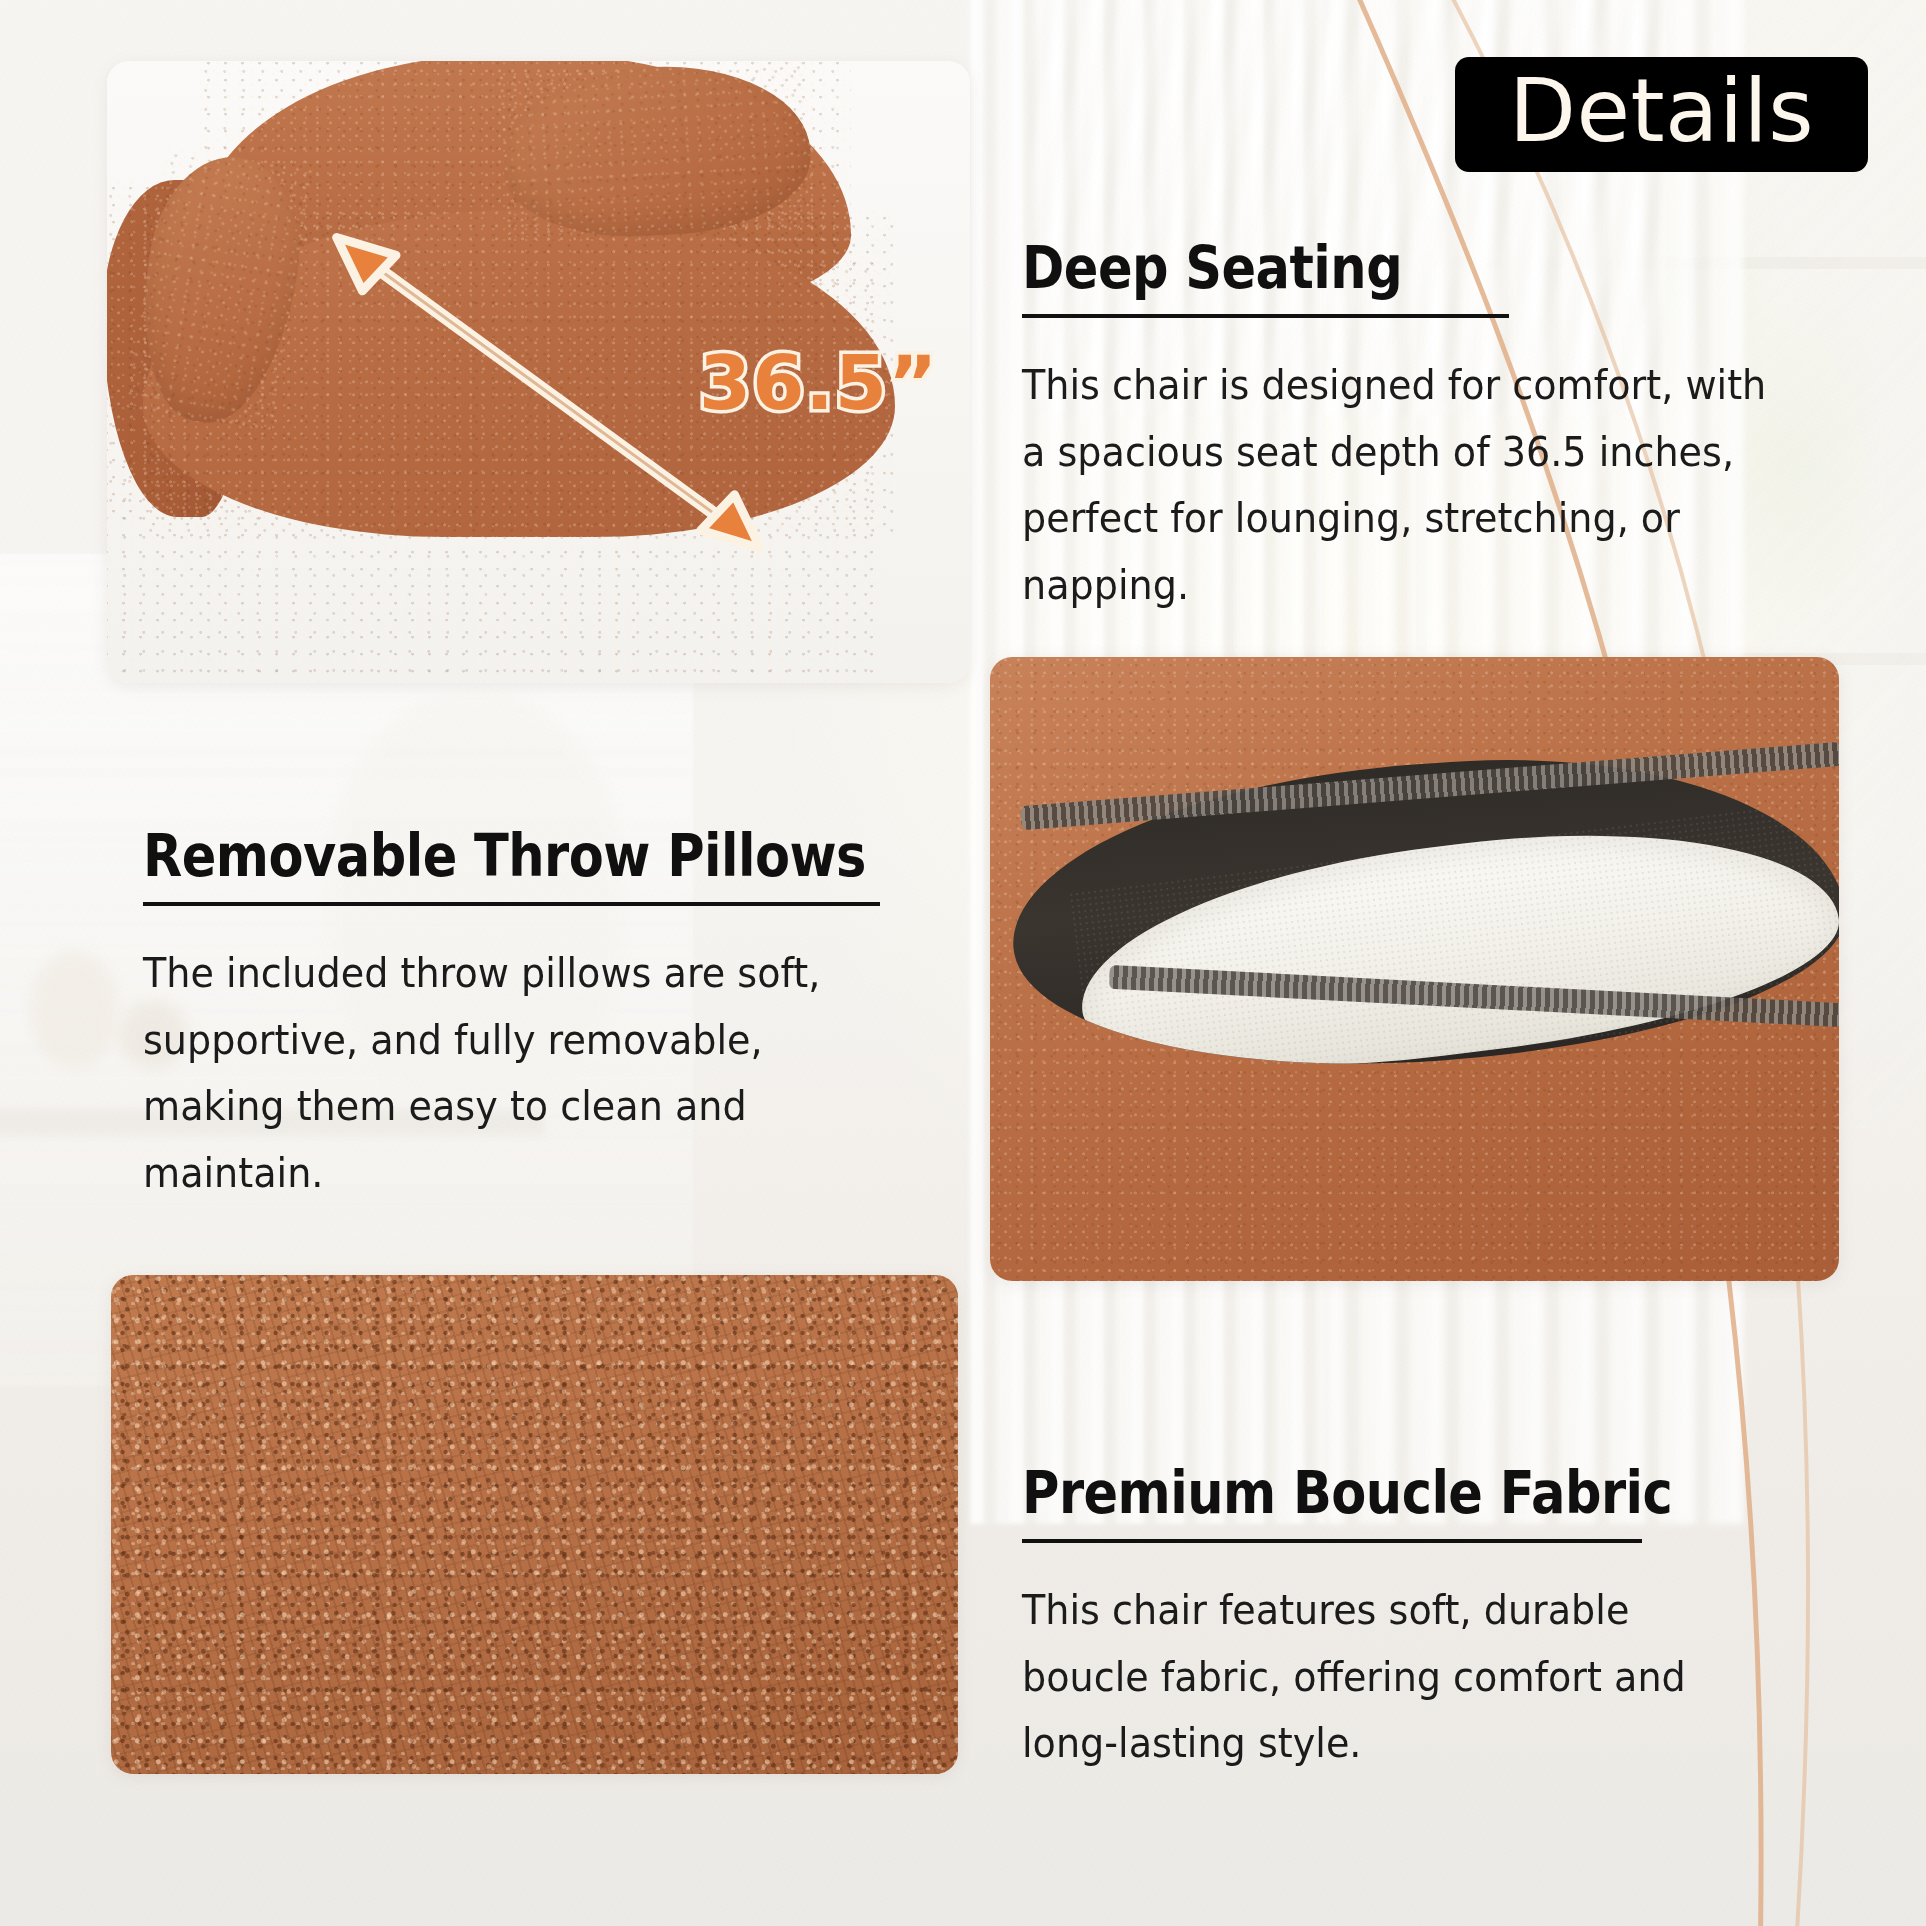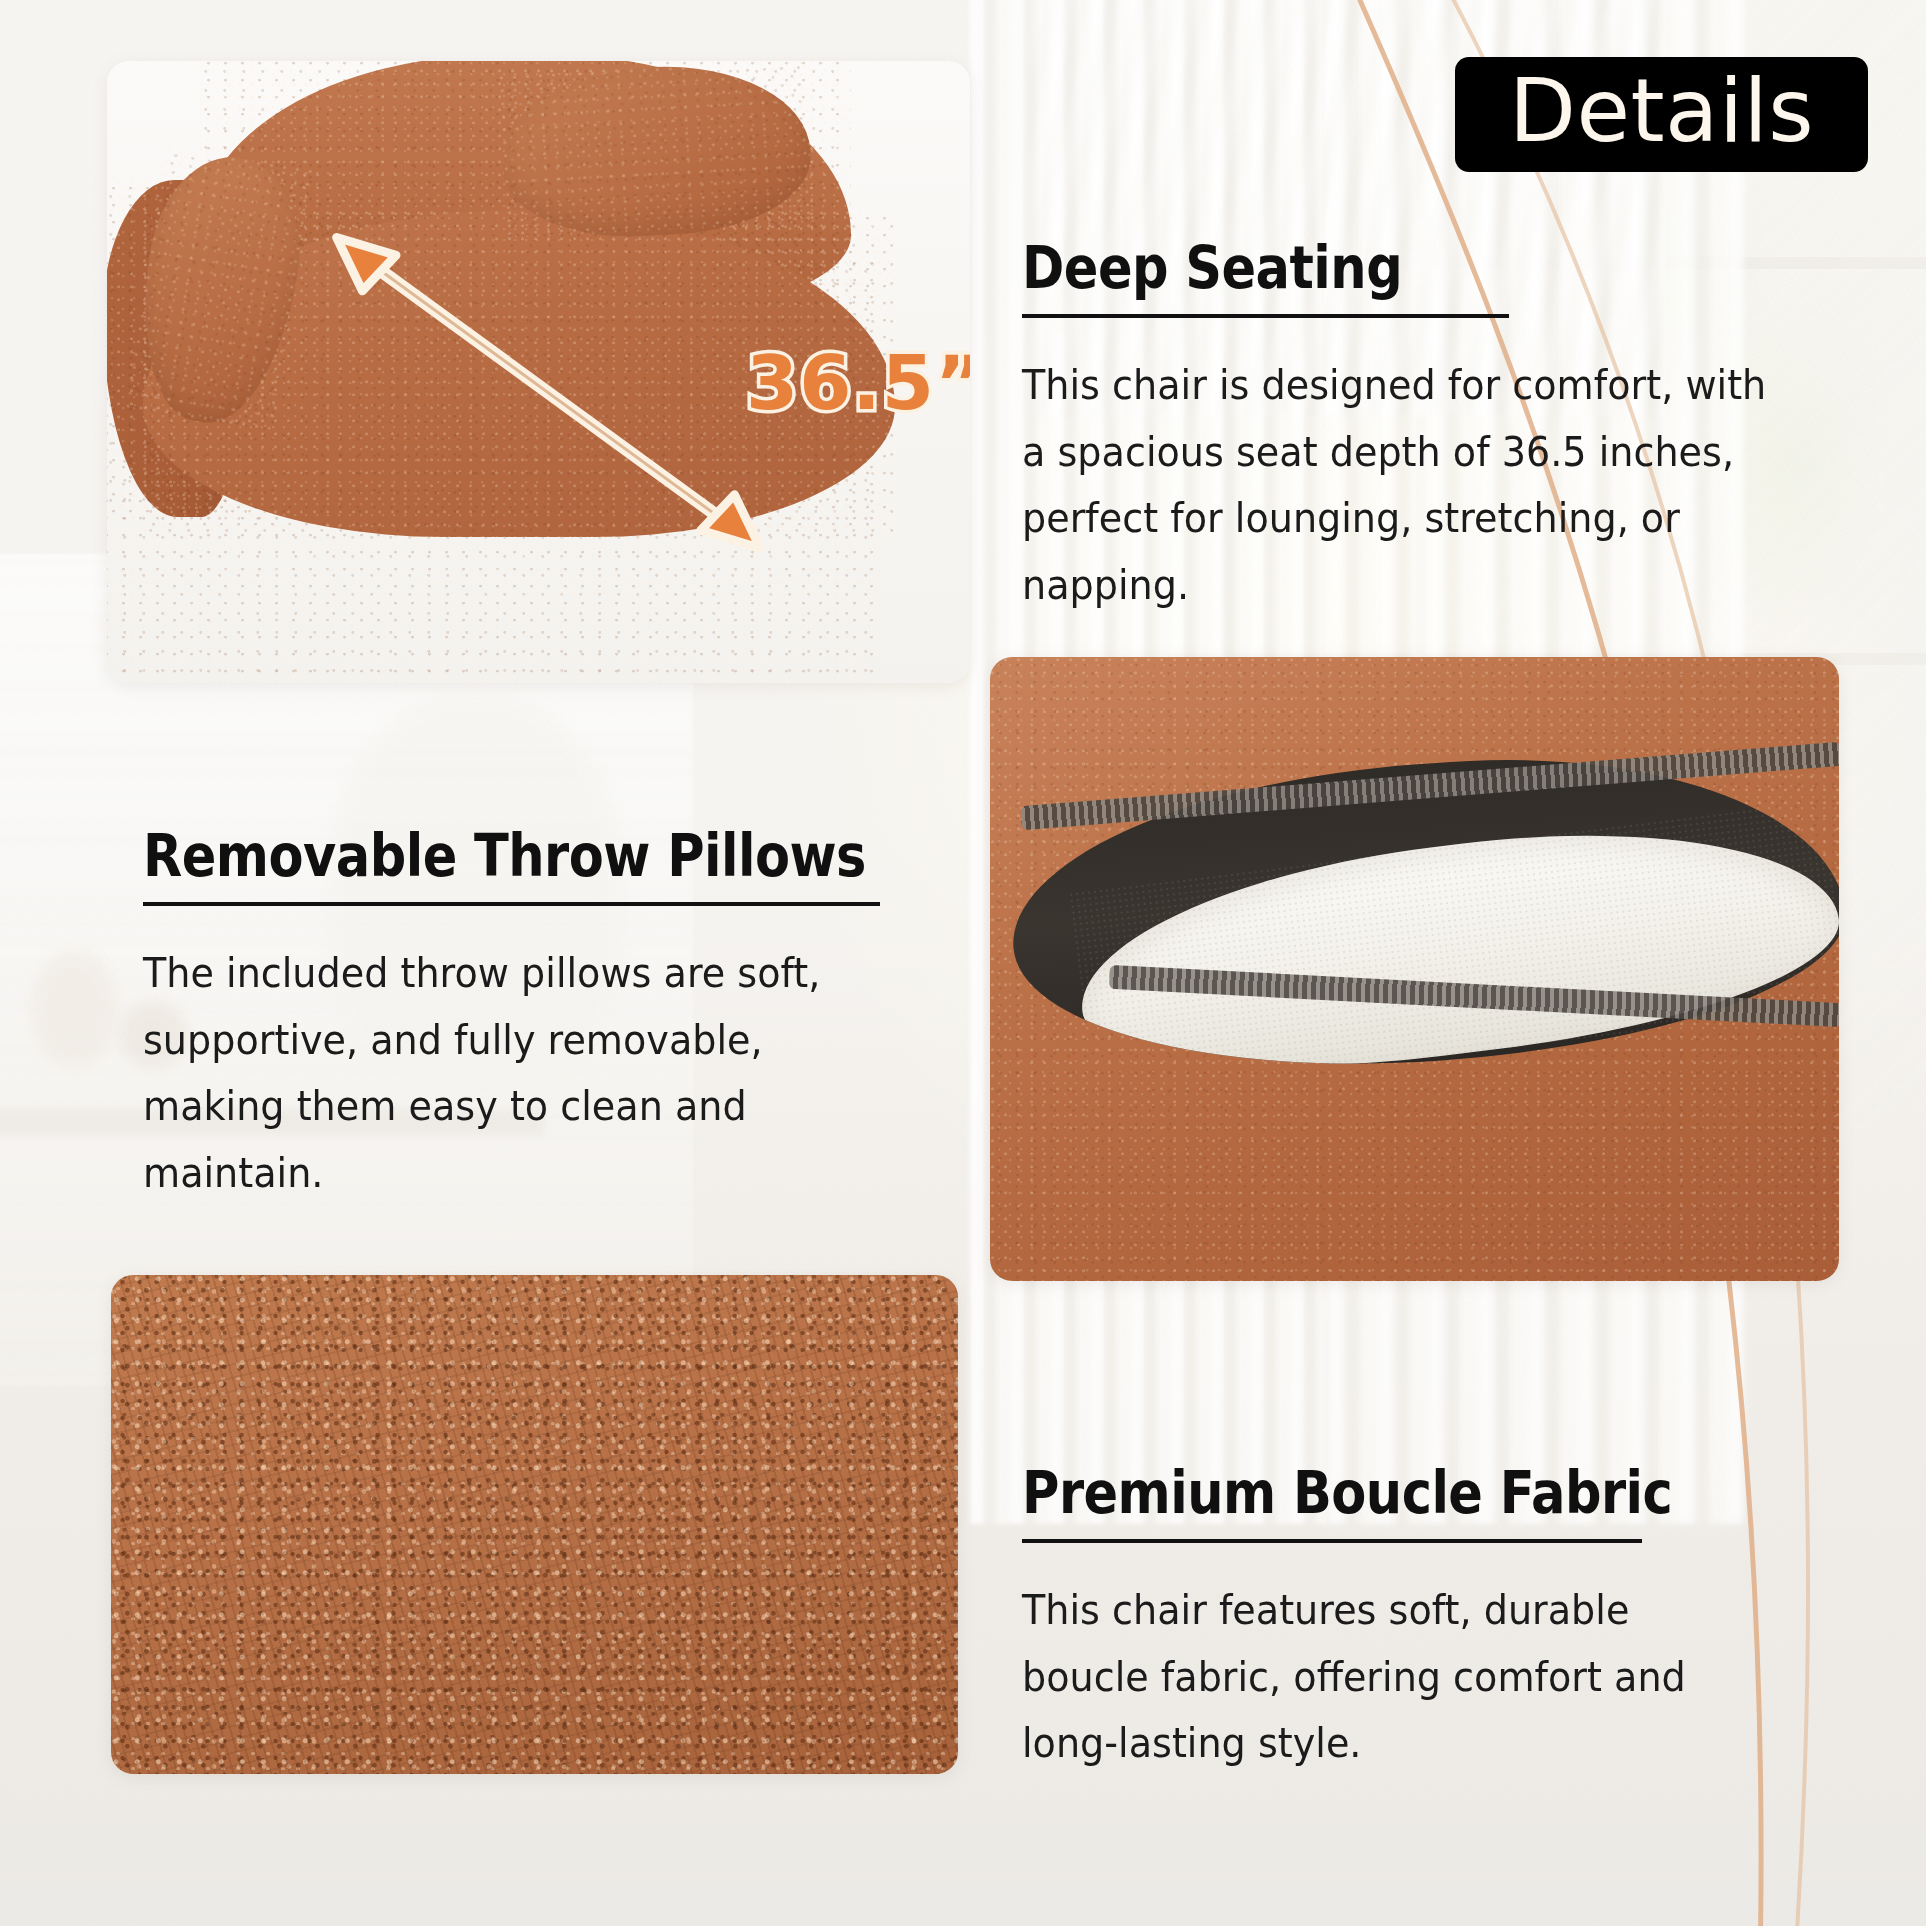--- a/index.html
+++ b/index.html
@@ -242,21 +242,20 @@
     left: 592px; top: 285px;
     font-family: "DejaVu Sans", sans-serif;
     font-weight: 700;
     font-size: 75px;
     line-height: 1;
     color: #e8813c;
     -webkit-text-stroke: 7px #fbf2e4;
     paint-order: stroke fill;
     letter-spacing: 1px;
     white-space: nowrap;
-    margin-left: 47px;
   }
 
   
   #card-zipper { left: 990px; top: 657px; width: 849px; height: 624px; }
   #card-zipper .plate {
     position: absolute; inset: 0;
     background: linear-gradient(158deg, #c8825a 0%, #bc7249 34%, #b4683f 62%, #a95e38 100%);
   }
   .zip-opening {
     position: absolute;

